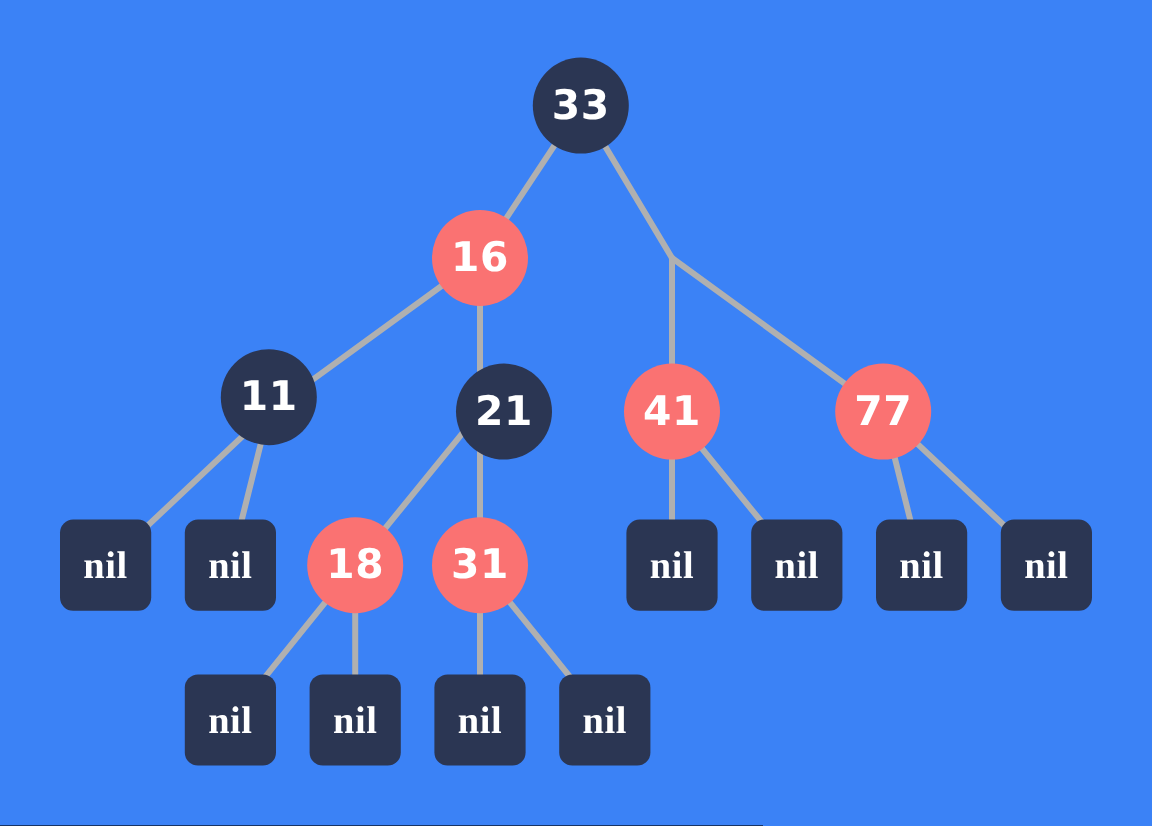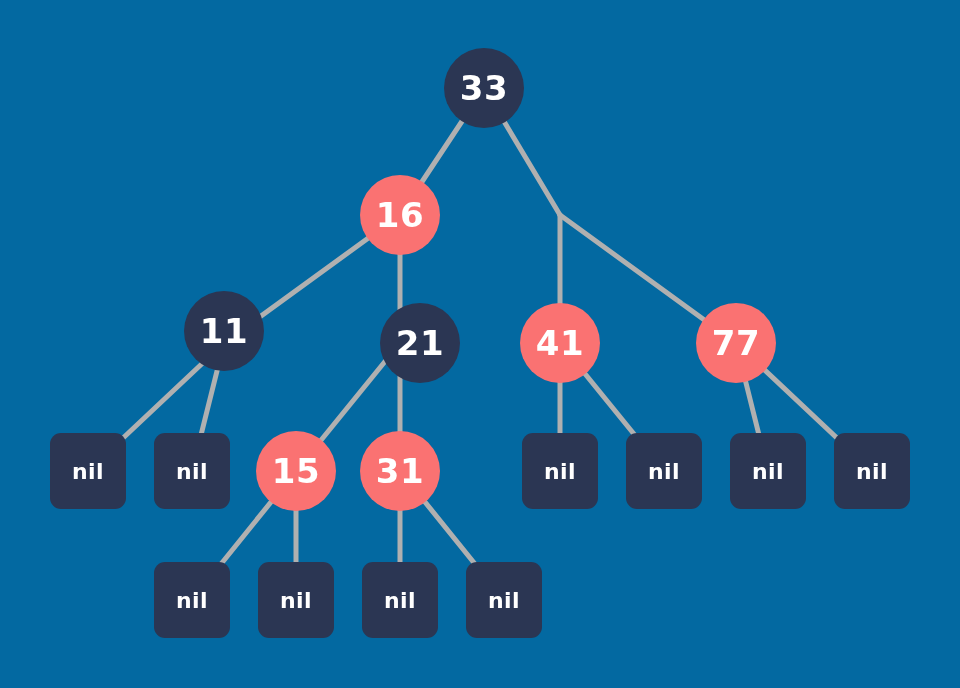--- a/index.html
+++ b/index.html
@@ -4,21 +4,21 @@
 <style>
   html, body {
     margin: 0;
     padding: 0;
     background: #000000;
   }
   #stage {
     position: relative;
     width: 960px;
     height: 688px;
-    background: #0369a1;
+    background: #3b82f6;
     overflow: hidden;
     font-family: "DejaVu Sans", "Liberation Sans", sans-serif;
   }
   #edge-layer {
     position: absolute;
     left: 0;
     top: 0;
     width: 960px;
     height: 688px;
   }
@@ -49,21 +49,22 @@
   .node.black-node {
     background: #2b3653;
   }
   .node.red-node {
     background: #fa7272;
   }
   .node.key-node {
     font-size: 34px;
   }
   .node.nil-node {
-    font-size: 22px;
+    font-size: 32px;
+    font-family: Liberation Serif, serif;
   }
 </style>
 </head>
 <body>
 
 <div id="stage">
   <svg id="edge-layer" viewBox="0 0 960 688" width="960" height="688" xmlns="http://www.w3.org/2000/svg">
       <line x1="484" y1="88" x2="400" y2="215" stroke="#b0b0b0" stroke-width="5" stroke-linecap="round"></line>
       <line x1="484" y1="88" x2="560" y2="215" stroke="#b0b0b0" stroke-width="5" stroke-linecap="round"></line>
       <line x1="400" y1="215" x2="224" y2="343" stroke="#b0b0b0" stroke-width="5" stroke-linecap="round"></line>
@@ -85,21 +86,21 @@
     </svg>
   <div id="node-layer">
       <div class="node circle black-node key-node" style="width: 80px; height: 80px; left: 444px; top: 48px;">33</div>
       <div class="node circle red-node key-node" style="width: 80px; height: 80px; left: 360px; top: 175px;">16</div>
       <div class="node circle black-node key-node" style="width: 80px; height: 80px; left: 184px; top: 291px;">11</div>
       <div class="node circle black-node key-node" style="width: 80px; height: 80px; left: 380px; top: 303px;">21</div>
       <div class="node circle red-node key-node" style="width: 80px; height: 80px; left: 520px; top: 303px;">41</div>
       <div class="node circle red-node key-node" style="width: 80px; height: 80px; left: 696px; top: 303px;">77</div>
       <div class="node square black-node nil-node" style="width: 76px; height: 76px; left: 50px; top: 433px;">nil</div>
       <div class="node square black-node nil-node" style="width: 76px; height: 76px; left: 154px; top: 433px;">nil</div>
-      <div class="node circle red-node key-node" style="width: 80px; height: 80px; left: 256px; top: 431px;">15</div>
+      <div class="node circle red-node key-node" style="width: 80px; height: 80px; left: 256px; top: 431px;">18</div>
       <div class="node circle red-node key-node" style="width: 80px; height: 80px; left: 360px; top: 431px; text-align: right;">31</div>
       <div class="node square black-node nil-node" style="width: 76px; height: 76px; left: 522px; top: 433px;">nil</div>
       <div class="node square black-node nil-node" style="width: 76px; height: 76px; left: 626px; top: 433px;">nil</div>
       <div class="node square black-node nil-node" style="width: 76px; height: 76px; left: 730px; top: 433px;">nil</div>
       <div class="node square black-node nil-node" style="width: 76px; height: 76px; left: 834px; top: 433px;">nil</div>
       <div class="node square black-node nil-node" style="width: 76px; height: 76px; left: 154px; top: 562px;">nil</div>
       <div class="node square black-node nil-node" style="width: 76px; height: 76px; left: 258px; top: 562px;">nil</div>
       <div class="node square black-node nil-node" style="width: 76px; height: 76px; left: 362px; top: 562px;">nil</div>
       <div class="node square black-node nil-node" style="width: 76px; height: 76px; left: 466px; top: 562px;">nil</div>
     </div>

